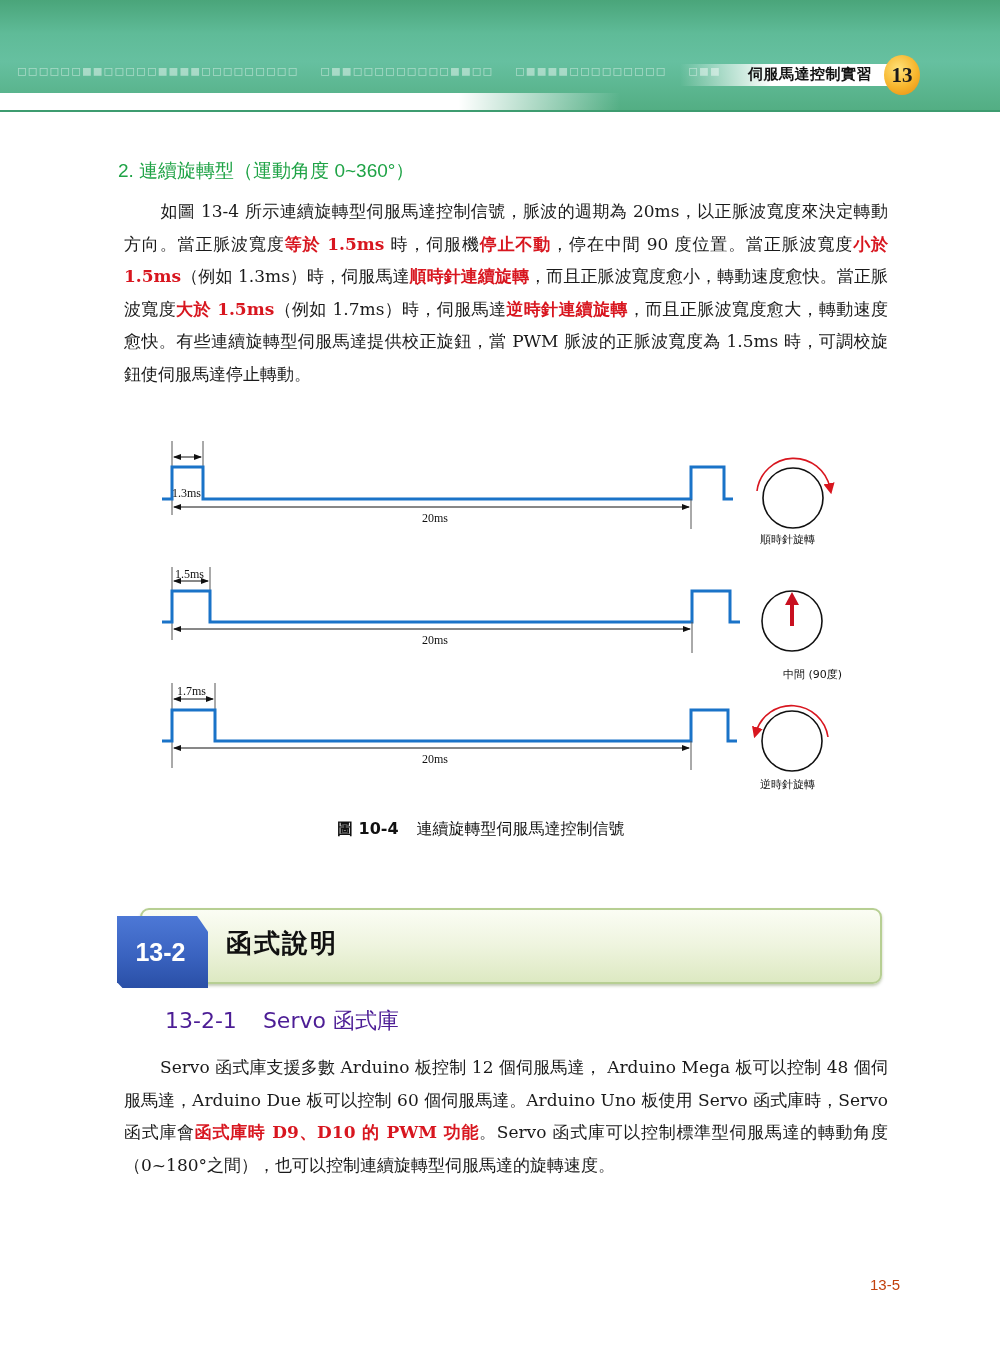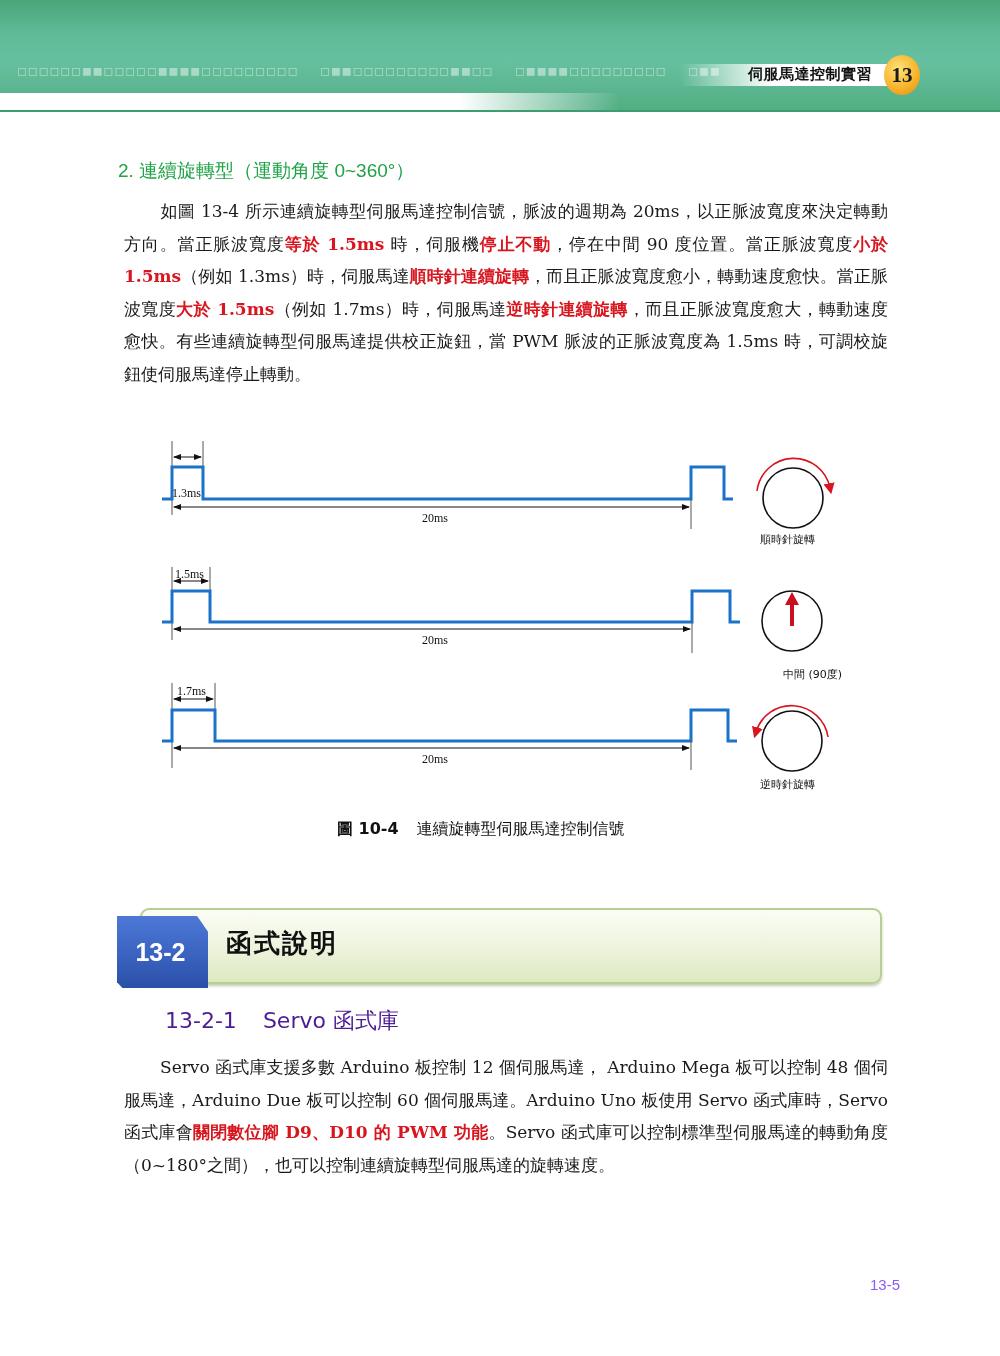--- a/index.html
+++ b/index.html
@@ -54,21 +54,21 @@
     display: flex; align-items: center; justify-content: center; padding-right: 4px; }
   .section-title { position: absolute; left: 226px; top: 926px; font-family: "DejaVu Serif", serif;
     font-weight: bold; font-size: 26px; color: #111; letter-spacing: 2px; }
 
   .subsection-heading { position: absolute; left: 118px; top: 1006px; font-family: "DejaVu Sans", sans-serif;
     font-size: 22px; color: #4c1d95; margin-left: 47px; }
   .subsection-heading .num { margin-right: 26px; }
   .para2 { top: 1051px; }
 
   .page-number { position: absolute; left: 870px; top: 1276px; font-family: "Liberation Sans", sans-serif;
-    font-size: 15px; color: #8b5cf6; }
+    font-size: 15px; color: #c2410c; }
 </style>
 </head>
 <body>
 
 <div class="header">
   <div class="pattern">
     <div>□□□□□□■■□□□□□■■■■□□□□□□□□□  □■■□□□□□□□□□■■□□  □■■■■□□□□□□□□□  □■■</div>
     <div>■□□□□□□□□□□■■□■■□□□□□□□□□    □□□□■□□□□□□□□□□□■■□■■□□  □□□□□   □□</div>
     <div>■□□□  □□□□□■■■■■□□□□□□□  □□□□□  □■□□□□  □□□□□□■■</div>
     <div>   □        ■          □                            ■</div>
@@ -147,15 +147,15 @@
 </div>
 
 <div class="fig-caption"><span class="num">圖 10-4</span><span>連續旋轉型伺服馬達控制信號</span></div>
 
 <div class="section-banner"></div>
 <div class="section-num">13-2</div>
 <div class="section-title">函式說明</div>
 
 <div class="subsection-heading"><span class="num">13-2-1</span><span>Servo 函式庫</span></div>
 
-<div class="para para2"><span class="indent"></span><span>Servo 函式庫支援多數 Arduino 板控制 12 個伺服馬達， Arduino Mega 板可以控制 48 個伺服馬達，Arduino Due 板可以控制 60 個伺服馬達。Arduino Uno 板使用 Servo 函式庫時，Servo 函式庫會</span><span class="hl">關閉數位腳 D9、D10 的 PWM 功能</span><span>。Servo 函式庫可以控制標準型伺服馬達的轉動角度（0~180°之間），也可以控制連續旋轉型伺服馬達的旋轉速度。</span></div>
+<div class="para para2"><span class="indent"></span><span>Servo 函式庫支援多數 Arduino 板控制 12 個伺服馬達， Arduino Mega 板可以控制 48 個伺服馬達，Arduino Due 板可以控制 60 個伺服馬達。Arduino Uno 板使用 Servo 函式庫時，Servo 函式庫會</span><span class="hl">函式庫時 D9、D10 的 PWM 功能</span><span>。Servo 函式庫可以控制標準型伺服馬達的轉動角度（0~180°之間），也可以控制連續旋轉型伺服馬達的旋轉速度。</span></div>
 
 <div class="page-number">13-5</div>
 
 </body></html>

